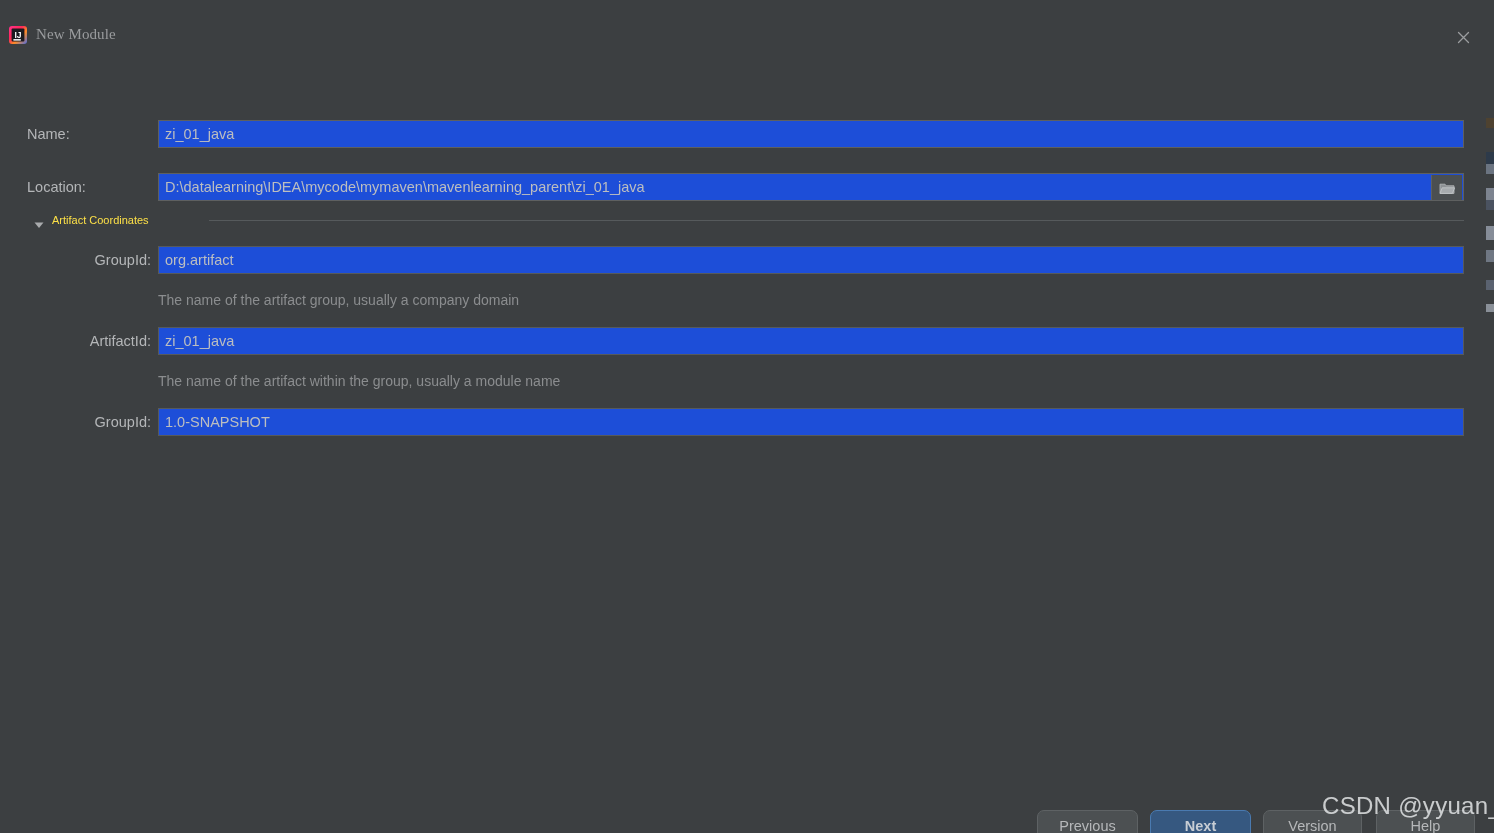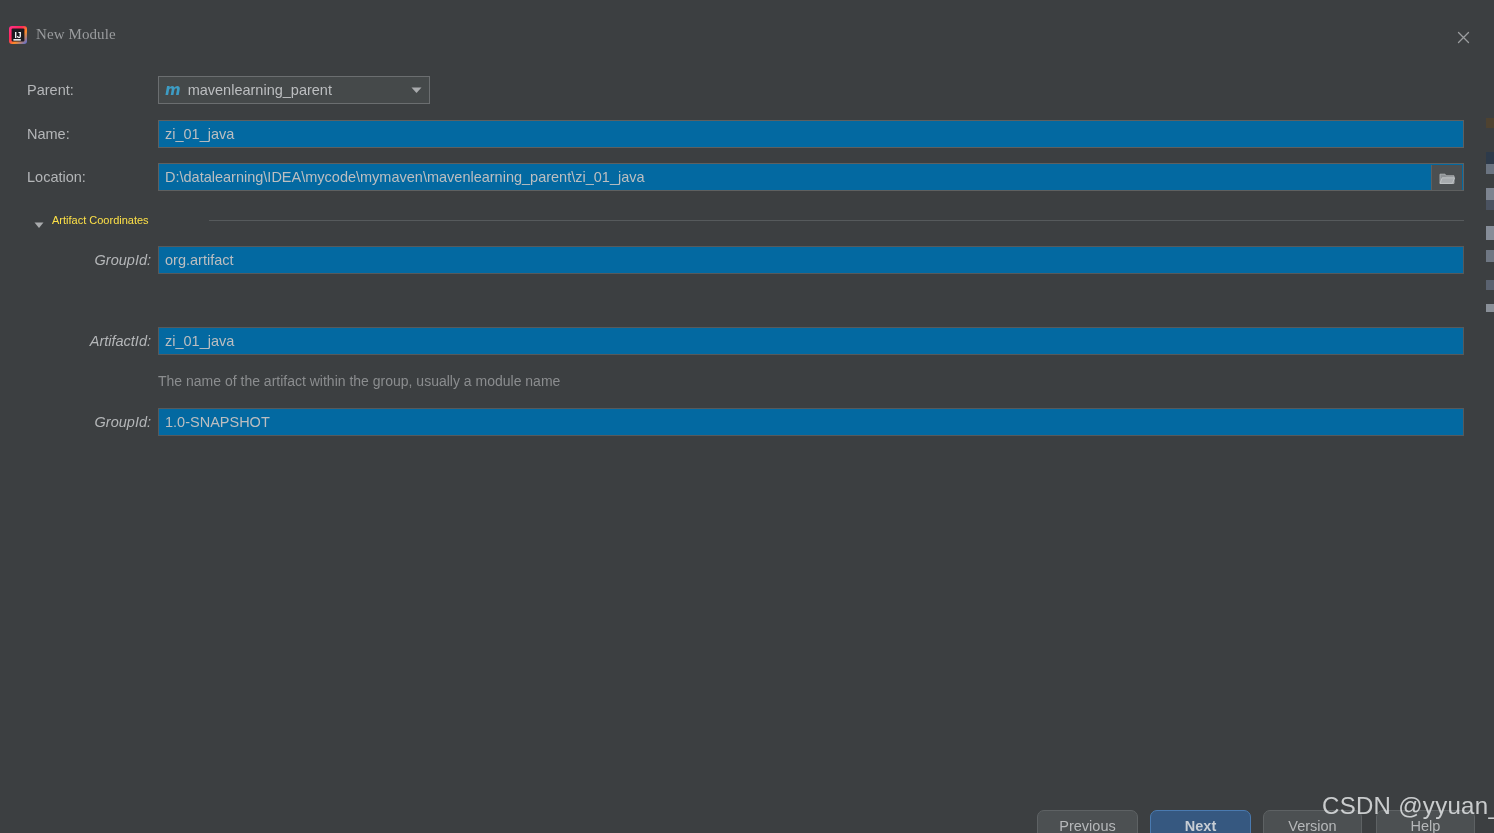--- a/index.html
+++ b/index.html
@@ -85,26 +85,26 @@
     height: 28px;
   }
   .lbl {
     position: absolute;
     font-size: 14.5px;
     color: #b4b6b8;
     white-space: nowrap;
     line-height: 28px;
   }
   .lbl.left { left: 27px; }
-  .lbl.right-align { right: auto; text-align: right; width: 124px; left: 27px; font-style: italic; }
+  .lbl.right-align { right: auto; text-align: right; width: 124px; left: 27px; }
 
   .field {
     position: absolute;
     box-sizing: border-box;
-    background: #0369a1;
+    background: #1d4ed8;
     border: 1px solid #5e6060;
     height: 28px;
     line-height: 26px;
     font-size: 14.5px;
     color: #bcbec0;
     padding: 0 6px;
     white-space: nowrap;
     overflow: hidden;
   }
   .field.flat { border-color: #565a5c; }
@@ -264,40 +264,27 @@
 
     <span class="title-text">New Module</span>
 
     <span class="close-btn">
       <svg width="13" height="13" viewBox="0 0 13 13">
         <path d="M1.5 1.5 L11.5 11.5 M11.5 1.5 L1.5 11.5" stroke="#9b9d9f" stroke-width="1.3" stroke-linecap="round"></path>
       </svg>
     </span>
   </div>
 
-  <div class="row" style="top:56px;">
-    <span class="lbl left">Parent:</span>
-
-    <div class="combo">
-      <span class="maven-m">m</span>
-      <span class="combo-text">mavenlearning_parent</span>
-      <span class="combo-arrow">
-        <svg width="11" height="8" viewBox="0 0 11 8">
-          <path d="M0.5 1.5 L10.5 1.5 L5.5 7 Z" fill="#a9abad"></path>
-        </svg>
-      </span>
-    </div>
-  </div>
 
   <div class="row" style="top:100px;">
     <span class="lbl left">Name:</span>
     <div class="field" style="left:158px; top:0; width:1306px;">zi_01_java</div>
   </div>
 
-  <div class="row" style="top:143px;">
+  <div class="row" style="top:153px;">
     <span class="lbl left">Location:</span>
     <div class="field" style="left:158px; top:0; width:1306px; padding-right:56px;">
       <span>D:\datalearning\IDEA\mycode\mymaven\mavenlearning_parent\zi_01_java</span>
       <span class="browse-btn">
         <svg width="16" height="13" viewBox="0 0 16 13">
           <path d="M1 2.2 L6 2.2 L7.2 3.8 L15 3.8 L15 11.4 L1 11.4 Z" fill="#8e9295" stroke="#b0b3b5" stroke-width="0.9" stroke-linejoin="round"></path>
           <path d="M1 11.4 L3.2 5.8 L15.6 5.8 L13.4 11.4 Z" fill="#a7abae" stroke="#c2c5c7" stroke-width="0.9" stroke-linejoin="round"></path>
         </svg>
       </span>
     </div>
@@ -310,20 +297,21 @@
       </svg>
     </span>
     <span class="group-title">Artifact Coordinates</span>
     <span class="group-line"></span>
   </div>
 
   <div class="row" style="top:226px;">
     <span class="lbl right-align">GroupId:</span>
     <div class="field flat" style="left:158px; top:0; width:1306px;">org.artifact</div>
   </div>
+  <span class="hint" style="left:158px; top:272px;">The name of the artifact group, usually a company domain</span>
 
   <div class="row" style="top:307px;">
     <span class="lbl right-align">ArtifactId:</span>
     <div class="field flat" style="left:158px; top:0; width:1306px;">zi_01_java</div>
   </div>
   <span class="hint" style="left:158px; top:353px;">The name of the artifact within the group, usually a module name</span>
 
   <div class="row" style="top:388px;">
     <span class="lbl right-align">GroupId:</span>
     <div class="field flat" style="left:158px; top:0; width:1306px;">1.0-SNAPSHOT</div>

